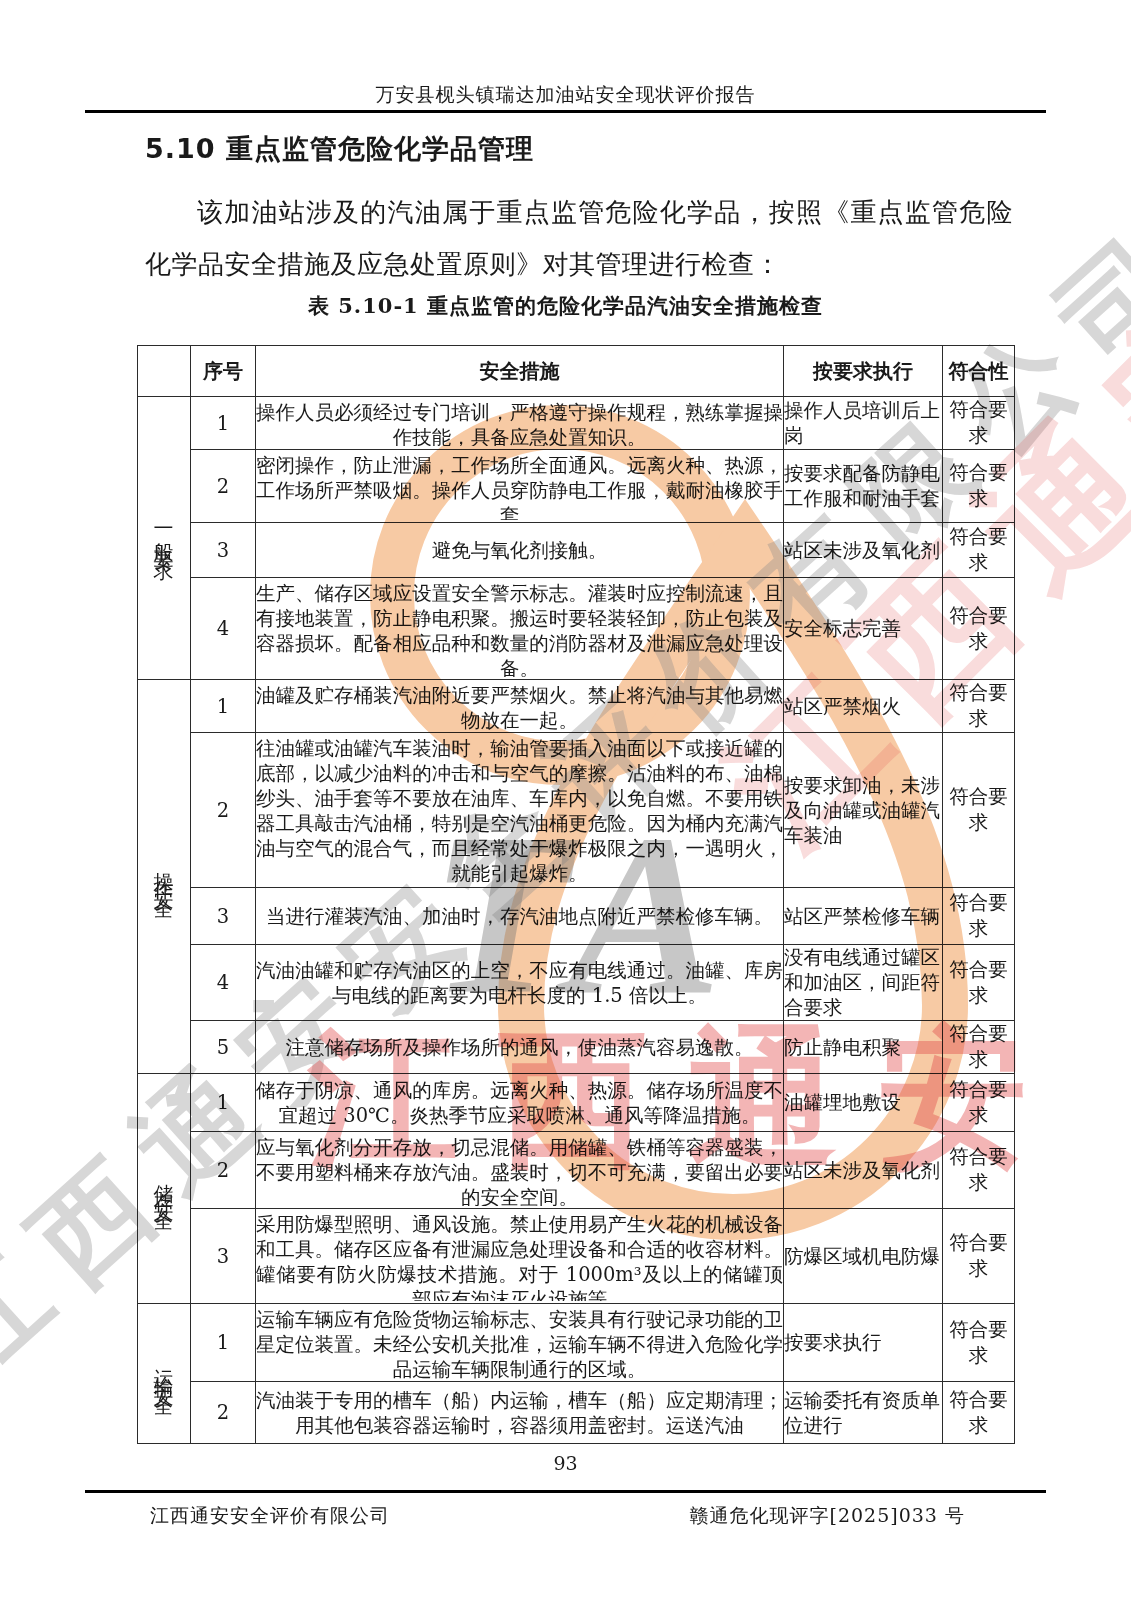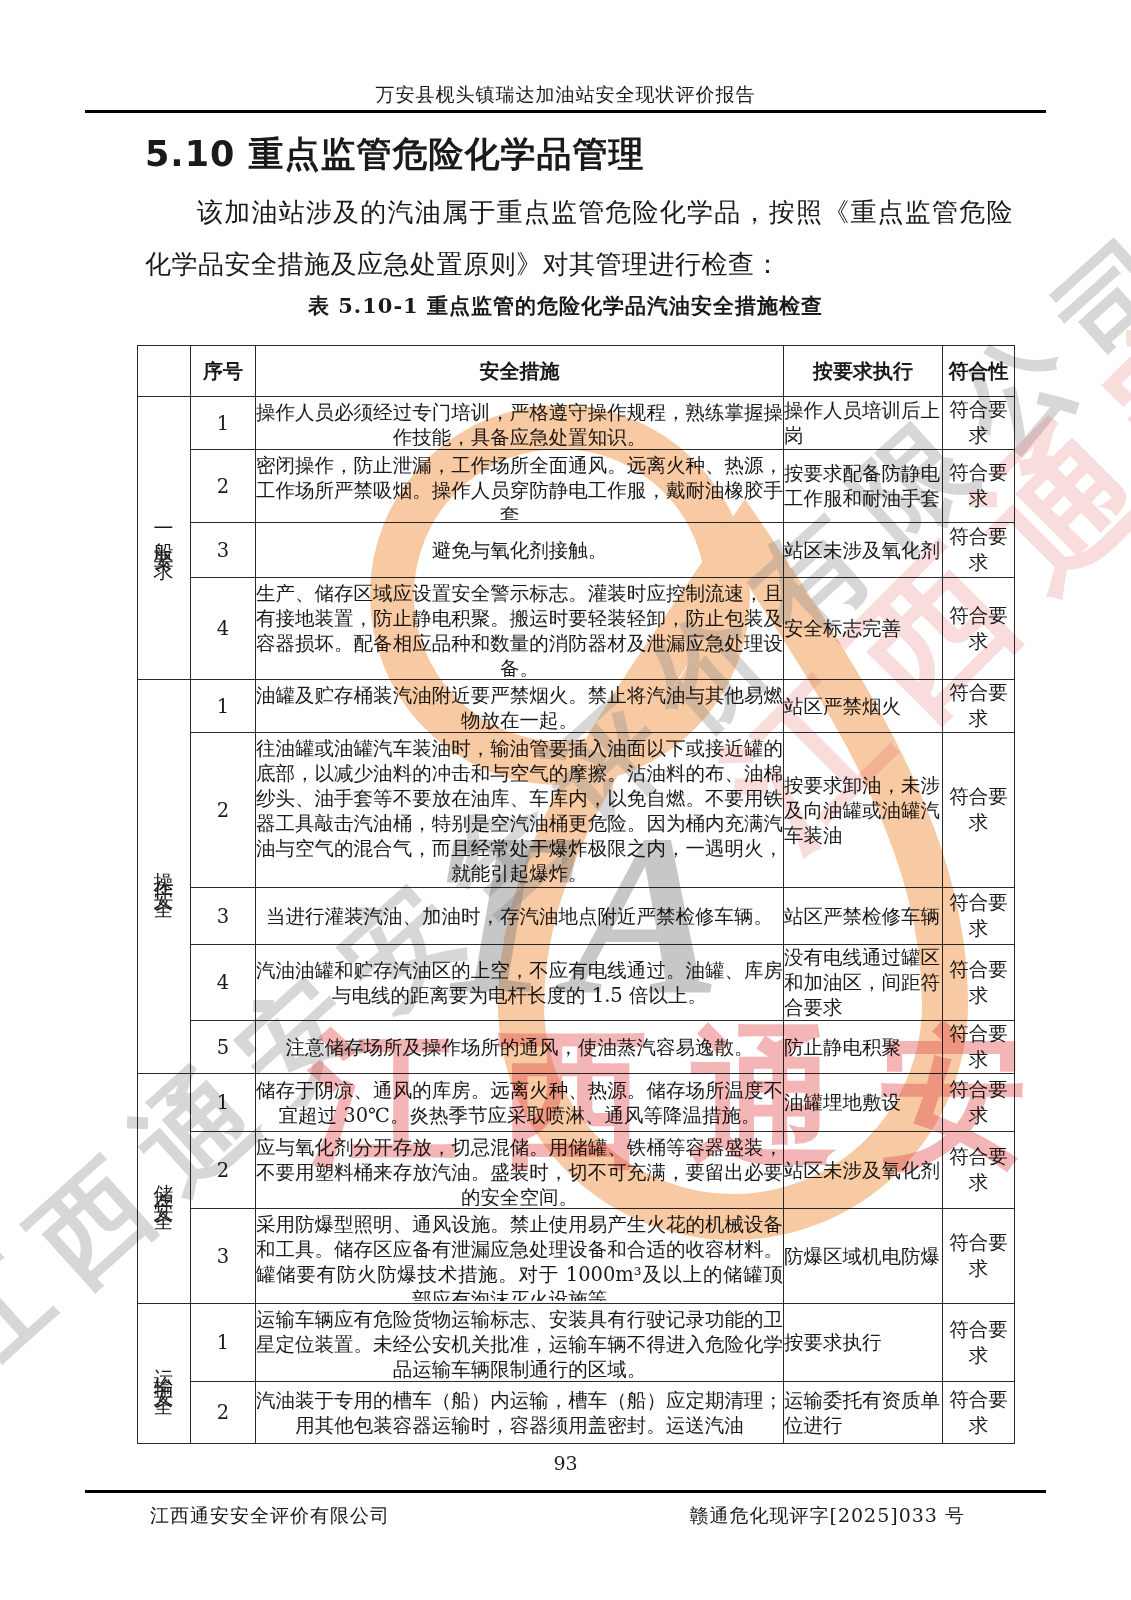--- a/index.html
+++ b/index.html
@@ -3,21 +3,21 @@
 <meta charset="utf-8">
 <style>
   html,body{margin:0;padding:0;background:#e8e8e8;}
   .page{position:relative;width:1131px;height:1600px;background:#ffffff;margin:0 auto;
         font-family:"DejaVu Serif","Liberation Serif",serif;color:#1a1a1a;overflow:hidden;}
 
   .doc-header-title{position:absolute;top:82px;left:0;width:100%;text-align:center;font-size:19px;letter-spacing:1px;}
   .header-rule{position:absolute;top:110px;left:85px;width:961px;height:3px;background:#000;}
 
   .section-heading{position:absolute;top:131px;left:145px;
-        font-family:"DejaVu Sans","Liberation Sans",sans-serif;font-weight:bold;font-size:35px;letter-spacing:1px;}
+        font-family:"DejaVu Sans","Liberation Sans",sans-serif;font-weight:bold;font-size:27px;letter-spacing:1px;}
 
   .intro{position:absolute;top:186px;left:145px;width:868px;font-size:26px;line-height:52px;
         text-align:justify;text-indent:2em;letter-spacing:.5px;}
 
   .caption{position:absolute;top:292px;left:0;width:100%;text-align:center;font-size:21px;font-weight:700;letter-spacing:1px;}
 
   table.measures{position:absolute;top:345px;left:137px;width:877px;border-collapse:collapse;
         table-layout:fixed;font-size:19.5px;}
   table.measures th,table.measures td{border:1px solid #2b2b2b;padding:0;vertical-align:middle;}
   table.measures thead th{font-family:"DejaVu Sans","Liberation Sans",sans-serif;font-weight:bold;

